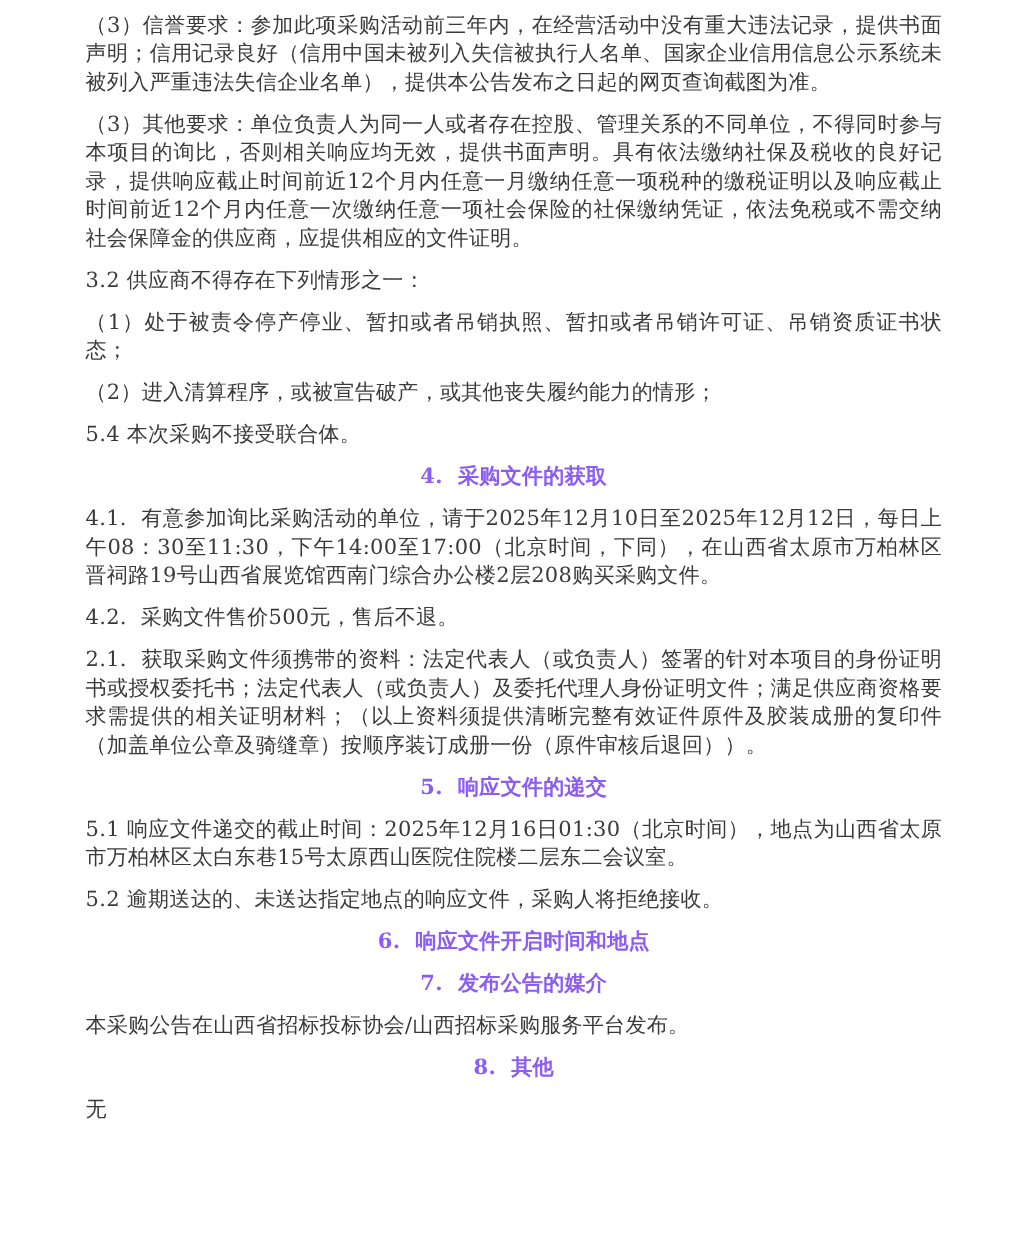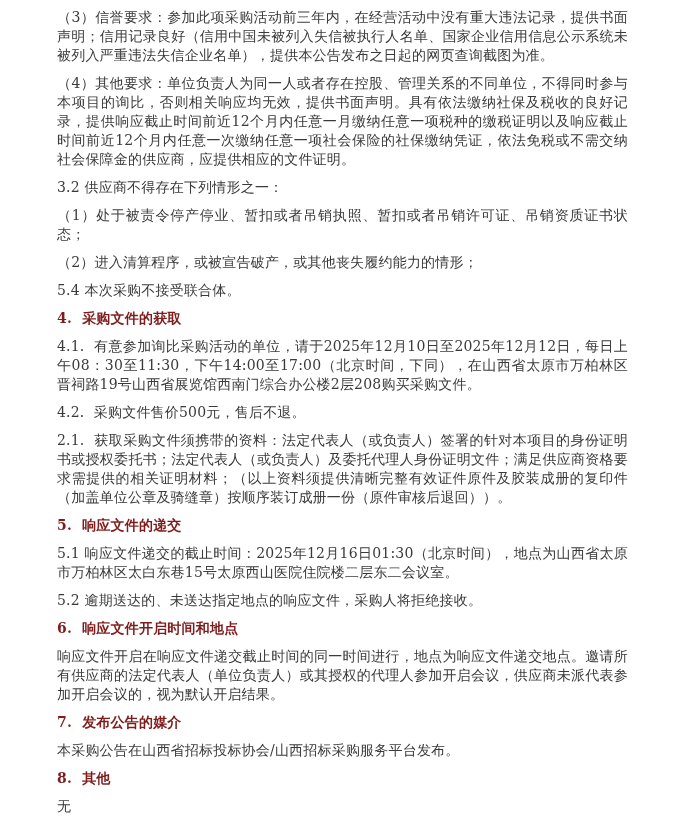--- a/index.html
+++ b/index.html
@@ -21,40 +21,39 @@
   .para {
     margin: 0 0 9px 0;
     font-size: 14px;
     line-height: 19px;
     white-space: pre-wrap;
     text-align: justify;
     letter-spacing: 0.2px;
   }
   .para.heading {
     font-weight: bold;
-    color: #7f1d1d;
-    text-align: left;
+    color: #8b5cf6;
+    text-align: center;
   }
 </style>
 </head>
 <body>
 
 <div class="page">
   <p class="para">（3）信誉要求：参加此项采购活动前三年内，在经营活动中没有重大违法记录，提供书面声明；信用记录良好（信用中国未被列入失信被执行人名单、国家企业信用信息公示系统未被列入严重违法失信企业名单），提供本公告发布之日起的网页查询截图为准。</p>
-  <p class="para">（4）其他要求：单位负责人为同一人或者存在控股、管理关系的不同单位，不得同时参与本项目的询比，否则相关响应均无效，提供书面声明。具有依法缴纳社保及税收的良好记录，提供响应截止时间前近12个月内任意一月缴纳任意一项税种的缴税证明以及响应截止时间前近12个月内任意一次缴纳任意一项社会保险的社保缴纳凭证，依法免税或不需交纳社会保障金的供应商，应提供相应的文件证明。</p>
+  <p class="para">（3）其他要求：单位负责人为同一人或者存在控股、管理关系的不同单位，不得同时参与本项目的询比，否则相关响应均无效，提供书面声明。具有依法缴纳社保及税收的良好记录，提供响应截止时间前近12个月内任意一月缴纳任意一项税种的缴税证明以及响应截止时间前近12个月内任意一次缴纳任意一项社会保险的社保缴纳凭证，依法免税或不需交纳社会保障金的供应商，应提供相应的文件证明。</p>
   <p class="para">3.2 供应商不得存在下列情形之一：</p>
   <p class="para">（1）处于被责令停产停业、暂扣或者吊销执照、暂扣或者吊销许可证、吊销资质证书状态；</p>
   <p class="para">（2）进入清算程序，或被宣告破产，或其他丧失履约能力的情形；</p>
   <p class="para">5.4 本次采购不接受联合体。</p>
   <p class="para heading">4.  采购文件的获取</p>
   <p class="para">4.1.  有意参加询比采购活动的单位，请于2025年12月10日至2025年12月12日，每日上午08：30至11:30，下午14:00至17:00（北京时间，下同），在山西省太原市万柏林区晋祠路19号山西省展览馆西南门综合办公楼2层208购买采购文件。</p>
   <p class="para">4.2.  采购文件售价500元，售后不退。</p>
   <p class="para">2.1.  获取采购文件须携带的资料：法定代表人（或负责人）签署的针对本项目的身份证明书或授权委托书；法定代表人（或负责人）及委托代理人身份证明文件；满足供应商资格要求需提供的相关证明材料；（以上资料须提供清晰完整有效证件原件及胶装成册的复印件（加盖单位公章及骑缝章）按顺序装订成册一份（原件审核后退回））。</p>
   <p class="para heading">5.  响应文件的递交</p>
   <p class="para">5.1 响应文件递交的截止时间：2025年12月16日01:30（北京时间），地点为山西省太原市万柏林区太白东巷15号太原西山医院住院楼二层东二会议室。</p>
   <p class="para">5.2 逾期送达的、未送达指定地点的响应文件，采购人将拒绝接收。</p>
   <p class="para heading">6.  响应文件开启时间和地点</p>
-  <p class="para">响应文件开启在响应文件递交截止时间的同一时间进行，地点为响应文件递交地点。邀请所有供应商的法定代表人（单位负责人）或其授权的代理人参加开启会议，供应商未派代表参加开启会议的，视为默认开启结果。</p>
   <p class="para heading">7.  发布公告的媒介</p>
   <p class="para">本采购公告在山西省招标投标协会/山西招标采购服务平台发布。</p>
   <p class="para heading">8.  其他</p>
   <p class="para">无</p>
 </div>
 
 </body></html>

